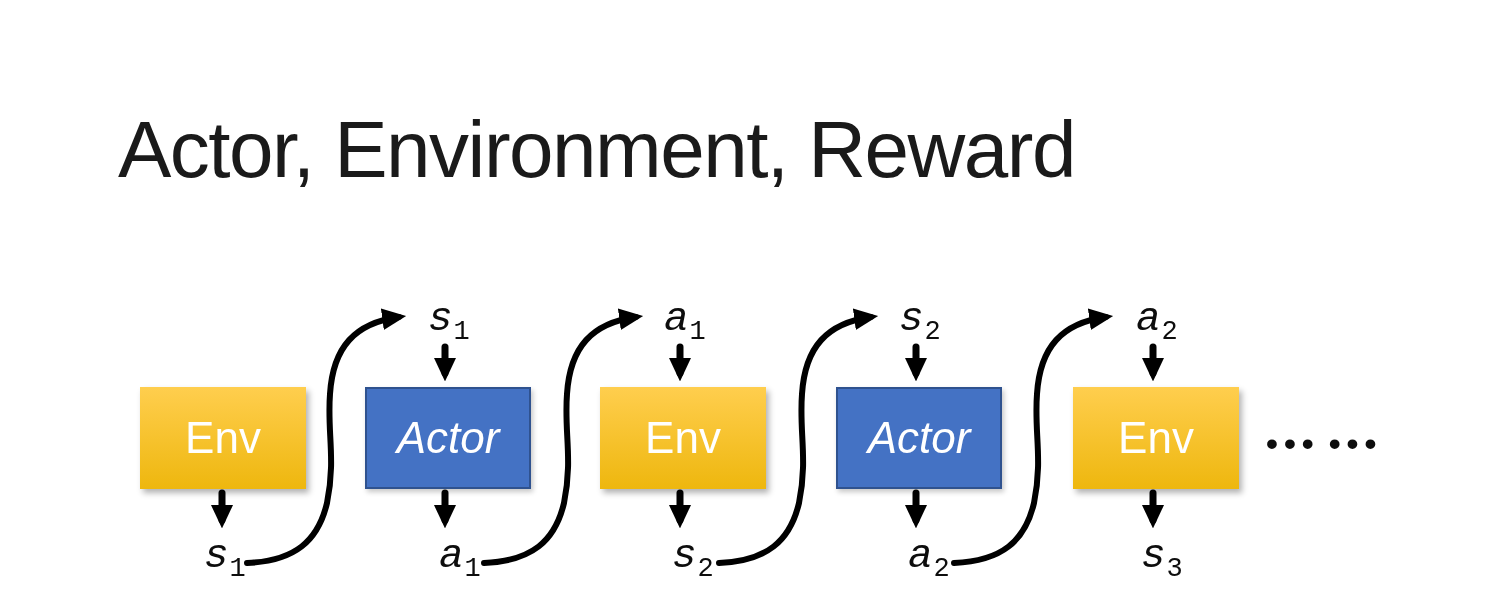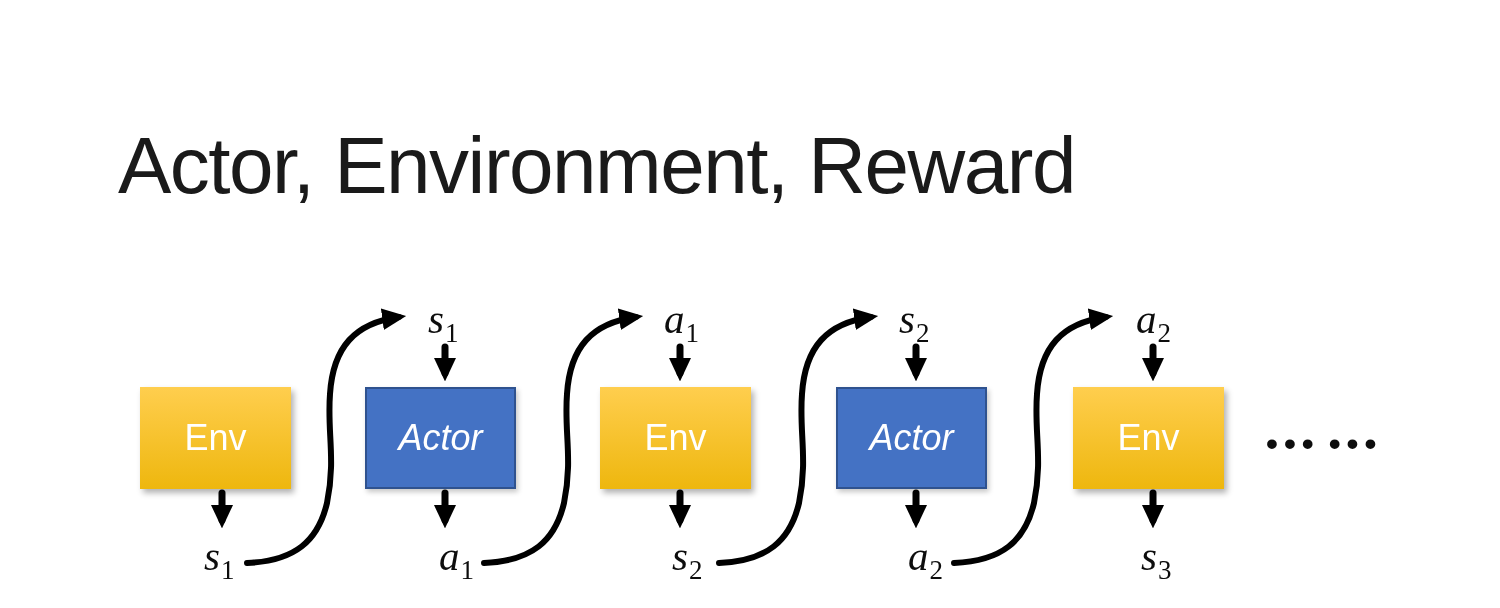--- a/index.html
+++ b/index.html
@@ -21,59 +21,59 @@
     position: relative;
     width: 1500px;
     height: 608px;
     background: var(--bg);
     overflow: hidden;
   }
 
   .slide-title {
     position: absolute;
     left: 118px;
-    top: 120px;
+    top: 104px;
     font-size: 80px;
     font-weight: 400;
     letter-spacing: -1.5px;
     color: var(--title-color);
     white-space: nowrap;
     font-family: "Liberation Sans", sans-serif;
   }
 
   .node {
     position: absolute;
     top: 387px;
-    width: 151px;
+    width: 166px;
     height: 102px;
     display: flex;
     align-items: center;
     justify-content: center;
-    font-size: 36px;
+    font-size: 44px;
     color: var(--box-text);
   }
   .node.env {
     background: linear-gradient(180deg, var(--env-top) 0%, var(--env-bottom) 100%);
     box-shadow: 3px 4px 6px rgba(0,0,0,0.30);
   }
   .node.actor {
     background: var(--actor-fill);
     border: 2px solid var(--actor-border);
     box-shadow: 2px 3px 5px rgba(0,0,0,0.22);
     font-style: italic;
   }
   .node-0 { left: 140px; }
   .node-1 { left: 365px; }
   .node-2 { left: 600px; }
   .node-3 { left: 836px; }
   .node-4 { left: 1073px; }
 
   .mlabel {
     position: absolute;
-    font-family: Liberation Serif, serif;
+    font-family: Liberation Mono, monospace;
     font-style: italic;
     font-size: 41px;
     color: var(--label-color);
     white-space: nowrap;
     line-height: 1;
   }
   .mlabel .msub {
     font-style: normal;
     font-size: 27px;
     position: relative;

